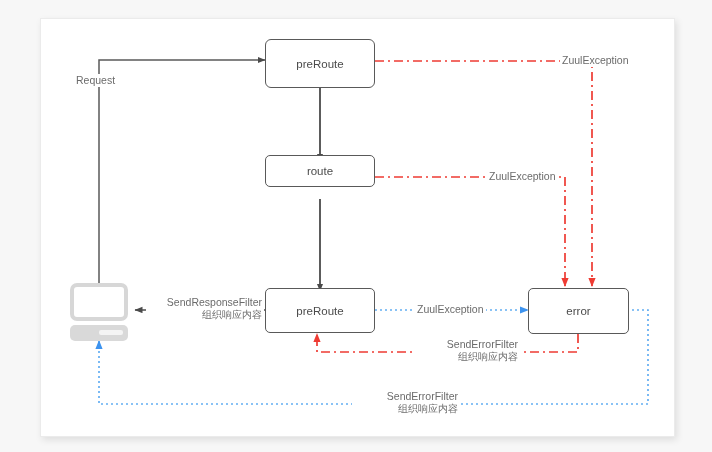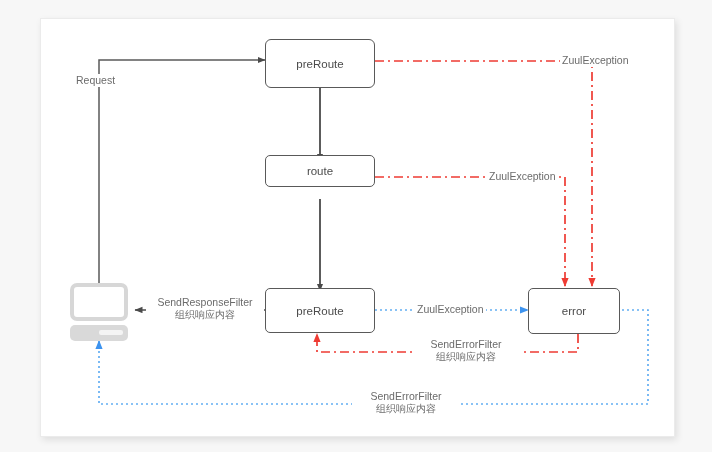--- a/index.html
+++ b/index.html
@@ -26,21 +26,21 @@
     display:flex;align-items:center;justify-content:center;
     color:#4b4b4b;
     font-size:11.5px;
     box-sizing:border-box;
   }
   .edge-label{
     position:absolute;
     color:#6b6b6b;
     font-size:10.5px;
     line-height:12.5px;
-    text-align:center;
+    text-align:right;
     white-space:nowrap;
     background:#ffffff;
     padding:0 2px;
     box-sizing:border-box;
   }
   .edge-label .cn{font-size:10px;display:block;}
   .mon-screen{
     position:absolute;
     background:#ffffff;
     border:4px solid #d7d7d7;
@@ -121,21 +121,21 @@
   </div>
 
   <div class="node" style="left:265px;top:155px;width:110px;height:32px;">
     <span>route</span>
   </div>
 
   <div class="node" style="left:265px;top:288px;width:110px;height:45px;">
     <span>preRoute</span>
   </div>
 
-  <div class="node" style="left:528px;top:288px;width:92px;height:46px;">
+  <div class="node" style="left:528px;top:288px;width:101px;height:46px;">
     <span>error</span>
   </div>
 
   <div>
     <div class="mon-screen" style="left:70px;top:283px;width:58px;height:38px;"></div>
     <div class="mon-base" style="left:70px;top:325px;width:58px;height:16px;">
       <div class="mon-slot" style="left:50%;top:5px;width:24px;height:5px;"></div>
     </div>
   </div>
 

